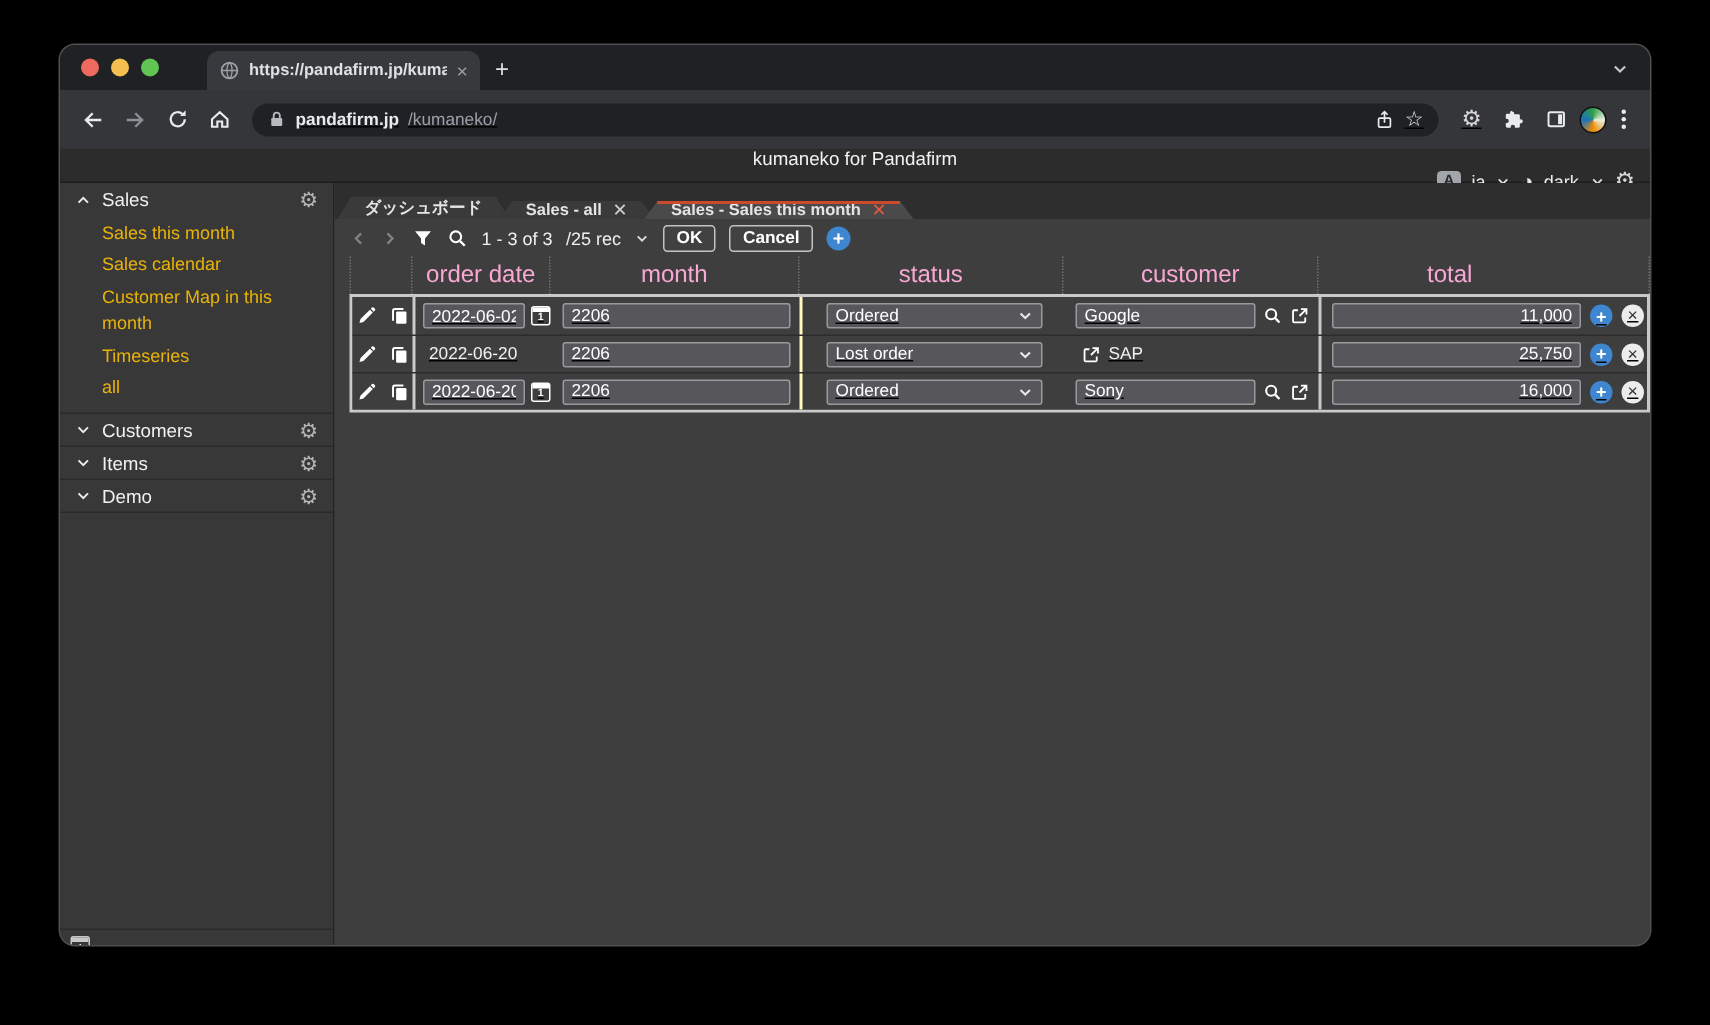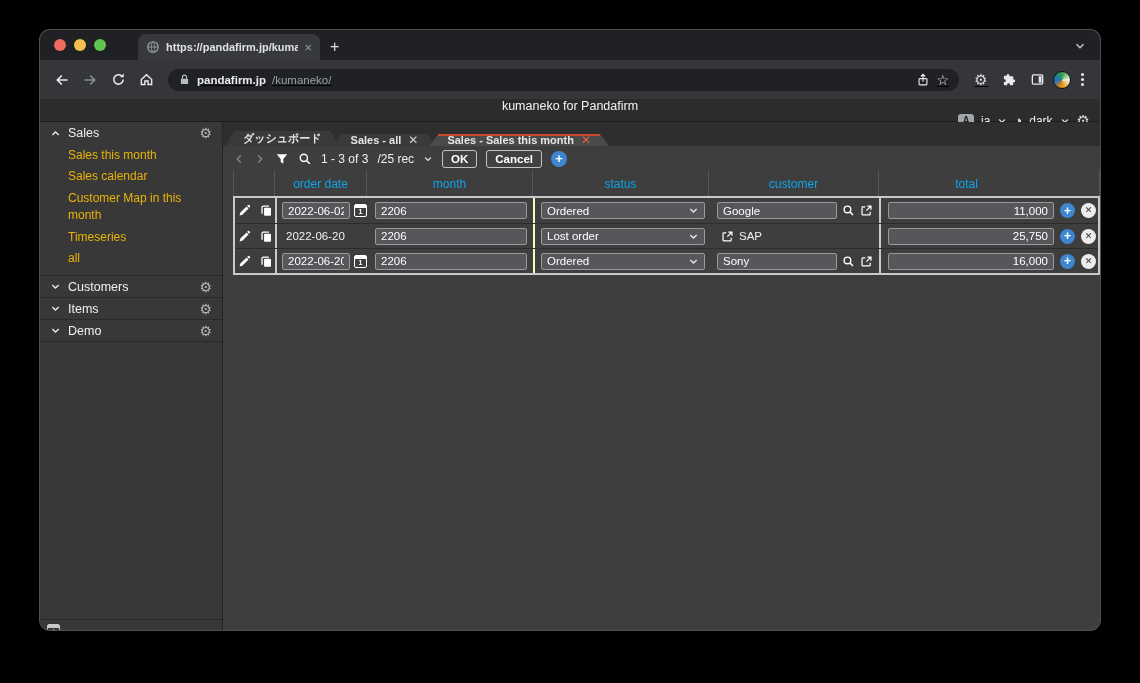--- a/index.html
+++ b/index.html
@@ -82,32 +82,32 @@
   .pager { opacity:.55; }
   .tb-text { color:#f0f0f0; font-size:12px; }
   .tb-btn { height:18px; border:1px solid #c3c3c3; border-radius:3px; background:#414141;
     color:#fff; font-size:11.5px; font-weight:bold; padding:0 8px; display:flex; align-items:center; }
   .pluscircle { width:16px; height:16px; border-radius:50%; background:#3e86cf; color:#fff;
     display:flex; align-items:center; justify-content:center; font-size:13px; font-weight:bold; line-height:1; }
 
   
   .thead, .trow { display:grid; grid-template-columns:42px 92px 166px 176px 170px 1fr; }
   .thead { width:867px; margin-left:10px; height:25px; }
-  .thead .hc { color:#0ea5e9; font-size:12px; display:flex; align-items:center; justify-content:center;
+  .thead .hc { color:#f9a8d4; font-size:16px; display:flex; align-items:center; justify-content:center;
     border-right:1px dotted #6e6e6e; }
   .thead .hc.first { border-left:1px dotted #6e6e6e; }
   .thead .hc.total-h { padding-right:45px; }
   .tblock { width:867px; margin-left:10px; border:2px solid #c9c9c9; }
-  .trow { height:25px; align-items:center; background:#3e3e3e; }
+  .trow { height:25px; align-items:center; background:#3e3e3e;text-decoration:underline; }
   .trow + .trow { border-top:1px solid #2c2c2c; }
   .trow > div { height:100%; display:flex; align-items:center; }
   .c-act { gap:9px; justify-content:center; border-right:2px solid #c9c9c9; }
   .c-date { padding-left:5px; gap:4px; }
   .c-month { padding:0 6px; border-right:2px solid #fef9c3; }
-  .c-status { padding:0 6px; }
+  .c-status { padding:0 16px; }
   .c-cust { padding:0 6px; gap:5px; border-right:2px solid #c9c9c9; }
   .c-total { padding:0 7px; gap:6px; }
   .inp { height:17px; background:#57575b; border:1px solid #9a9a9d; border-radius:2px;
     color:#fff; font-size:11.5px; padding:0 5px; font-family:inherit; outline:none; }
   .inp.date { width:68px; }
   .inp.fill { flex:1; min-width:0; }
   .inp.total { flex:1; min-width:0; text-align:right; }
   .sel { height:17px; flex:1; background:#57575b; border:1px solid #9a9a9d; border-radius:2px;
     color:#fff; font-size:11.5px; padding:0 5px; display:flex; align-items:center; justify-content:space-between; }
   .plain { color:#f2f2f2; font-size:11.5px; }

